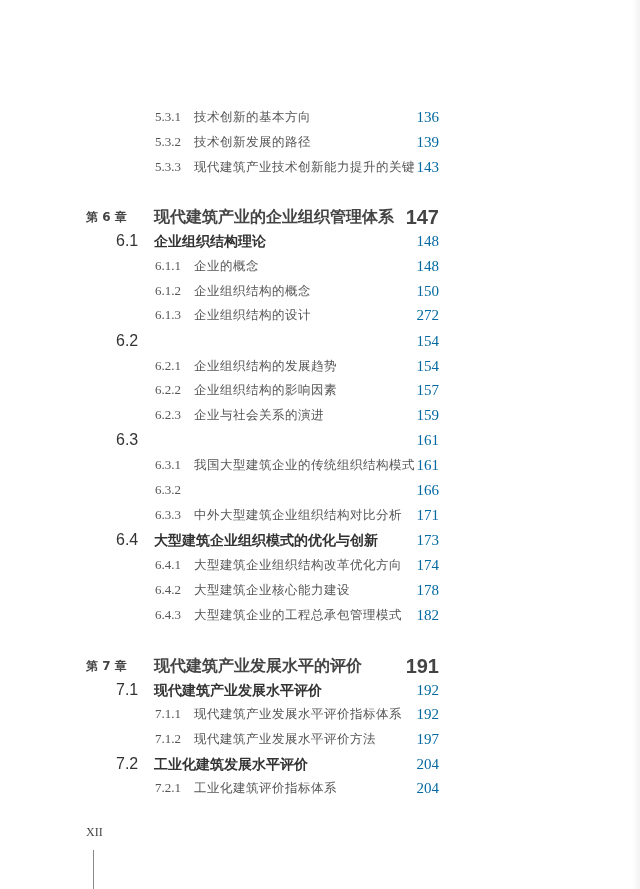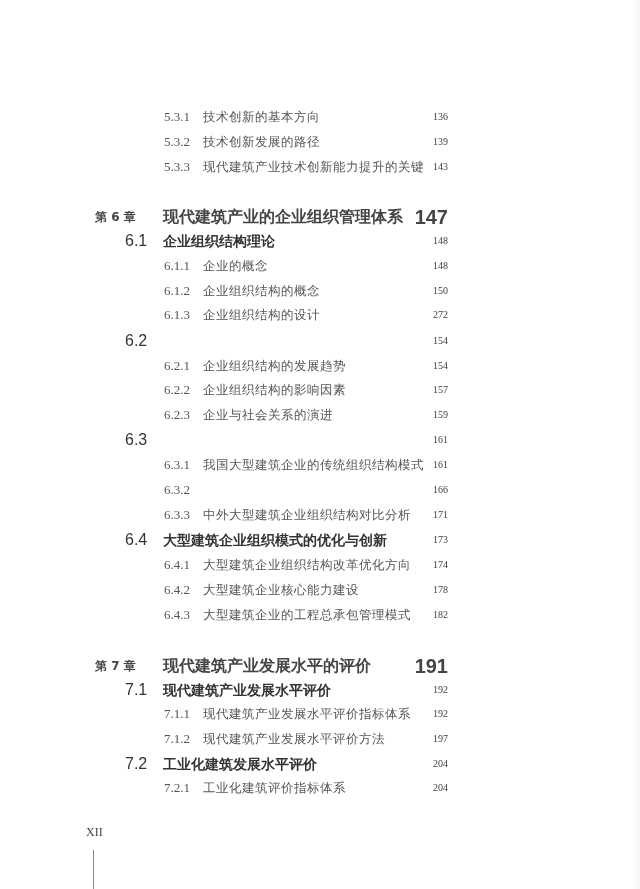--- a/index.html
+++ b/index.html
@@ -17,21 +17,21 @@
     .page-edge {
       position: absolute;
       right: 0;
       top: 0;
       width: 8px;
       height: 889px;
       background: linear-gradient(to right, #ffffff, #f3f3f3);
     }
     .row {
       position: absolute;
-      left: 17px;
+      left: 8px;
       width: 528px;
       height: 24px;
     }
     .sub .num {
       position: absolute;
       left: 147px;
       top: 0;
       font-family: "Liberation Serif", serif;
       font-size: 13px;
       color: #555555;
@@ -45,22 +45,22 @@
       font-size: 12.5px;
       color: #555555;
       line-height: 24px;
       letter-spacing: 0.5px;
     }
     .sub .page, .sec .page {
       position: absolute;
       right: 97px;
       top: 0;
       font-family: "Liberation Serif", serif;
-      font-size: 10px;
-      color: #404040;
+      font-size: 15px;
+      color: #0369a1;
       line-height: 24px;
       text-align: right;
     }
     .sec .num {
       position: absolute;
       left: 108px;
       top: 0;
       font-family: "Liberation Sans", sans-serif;
       font-size: 16px;
       color: #333333;

